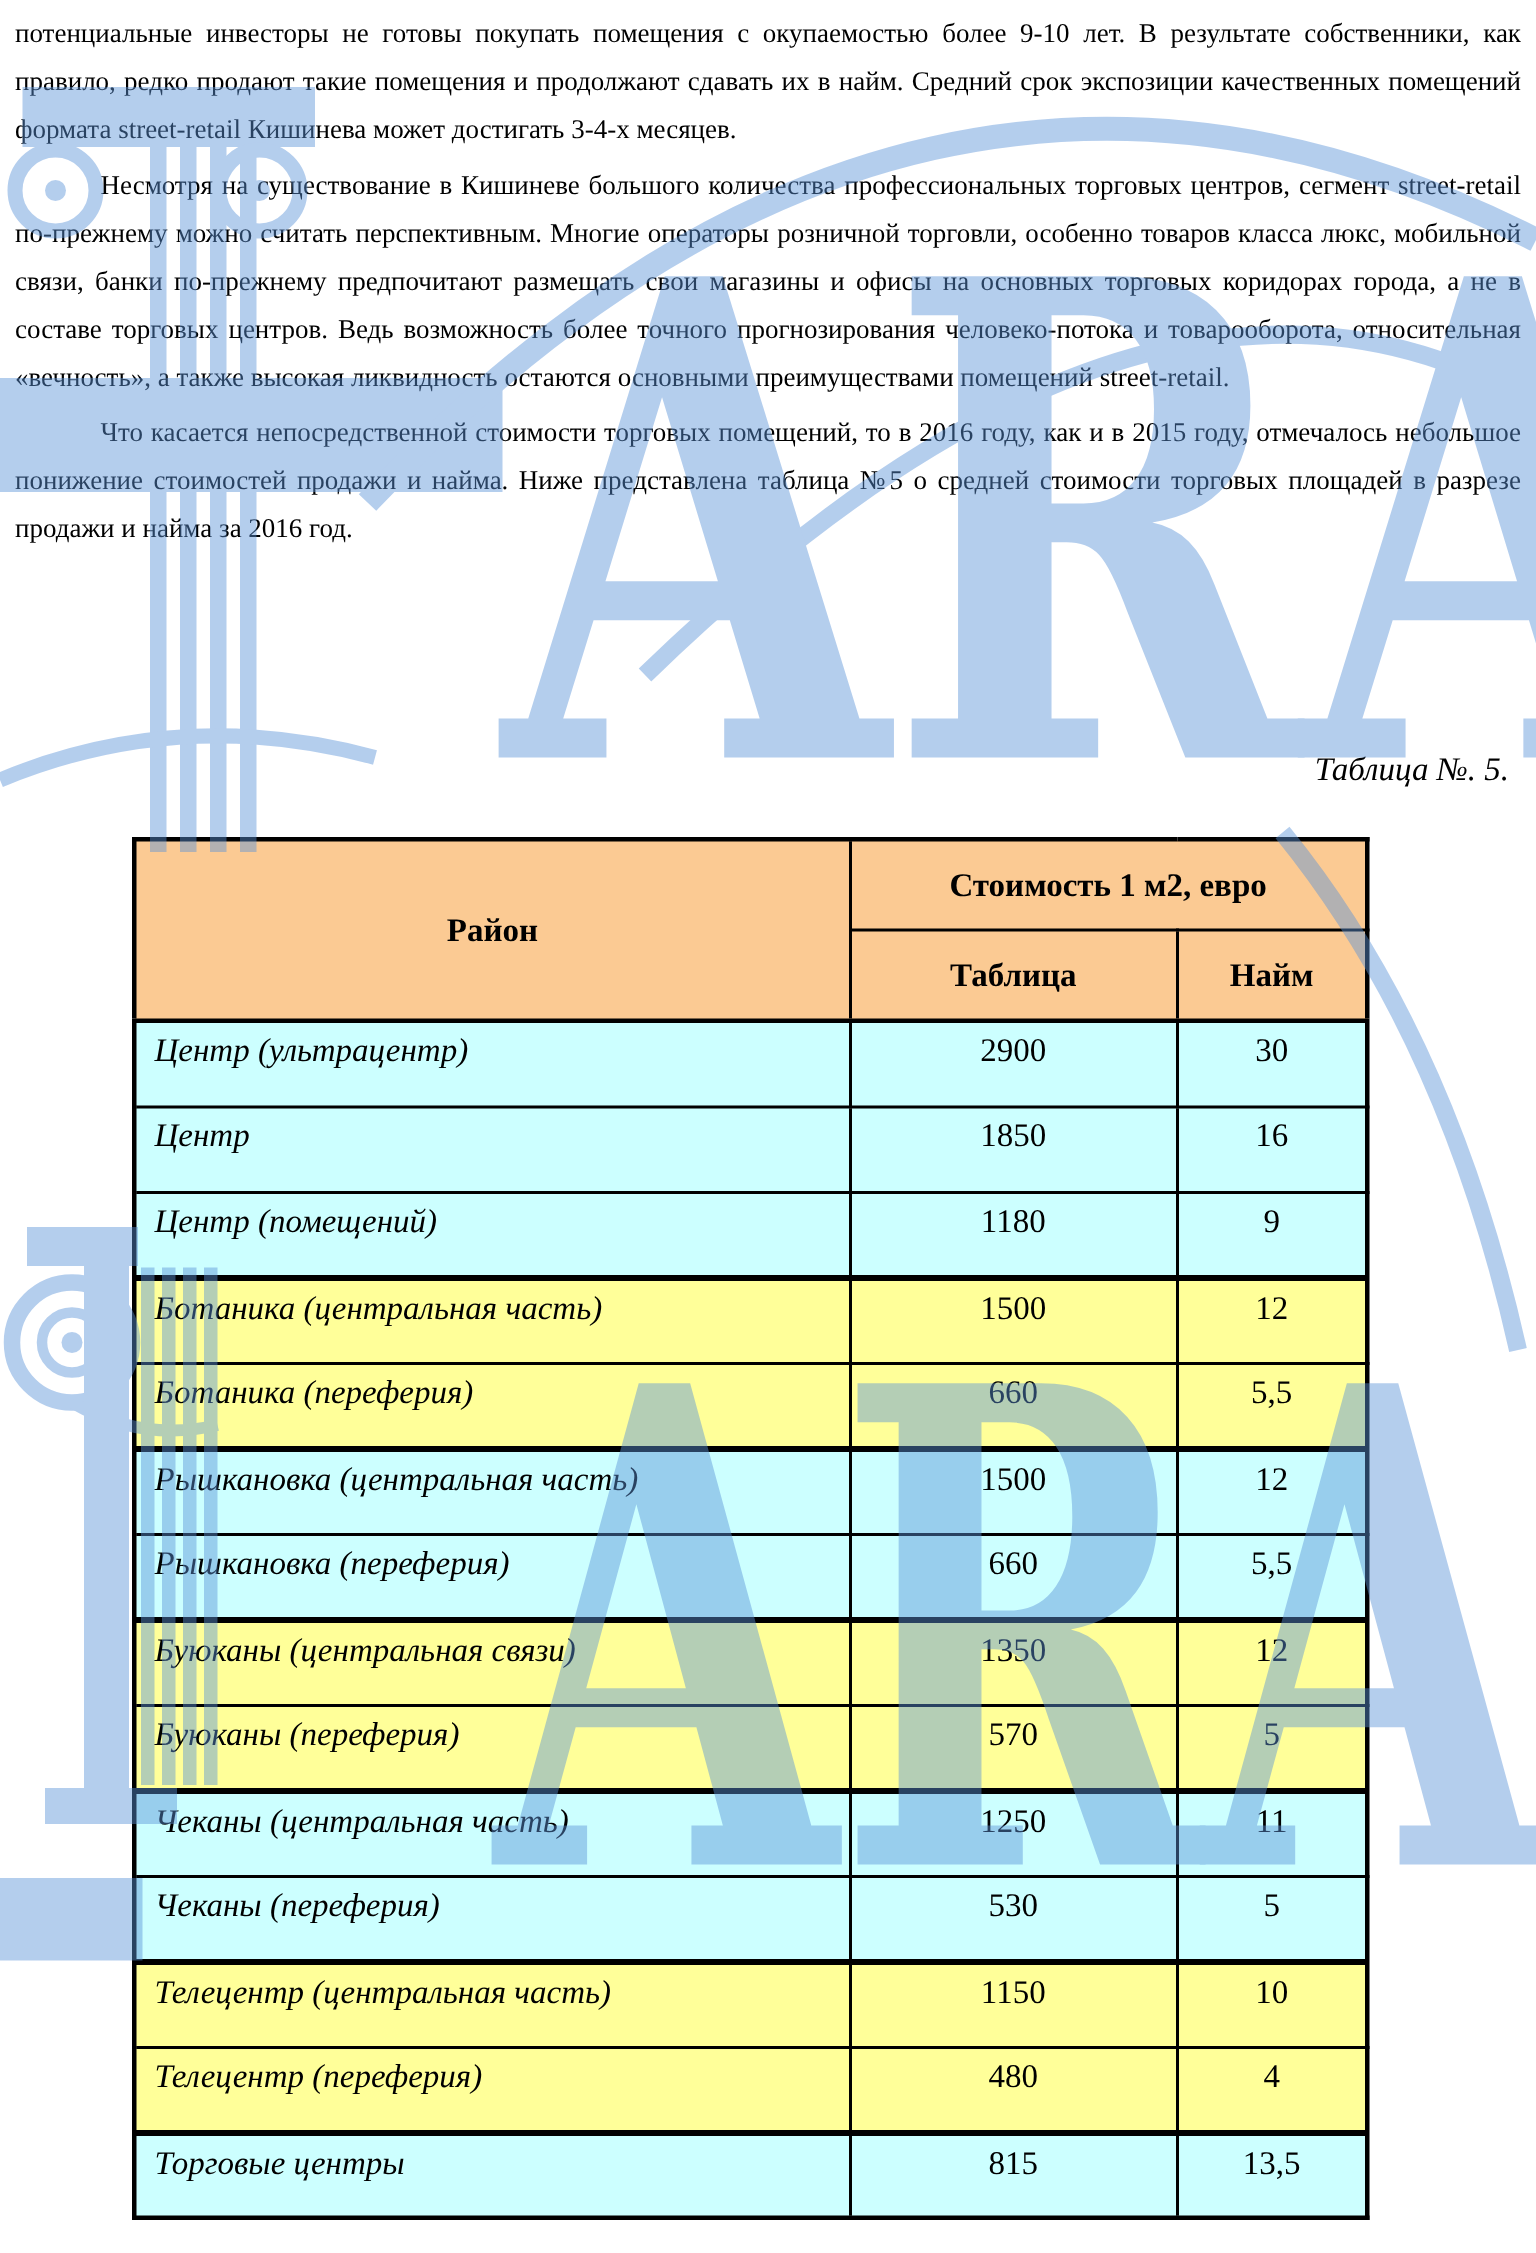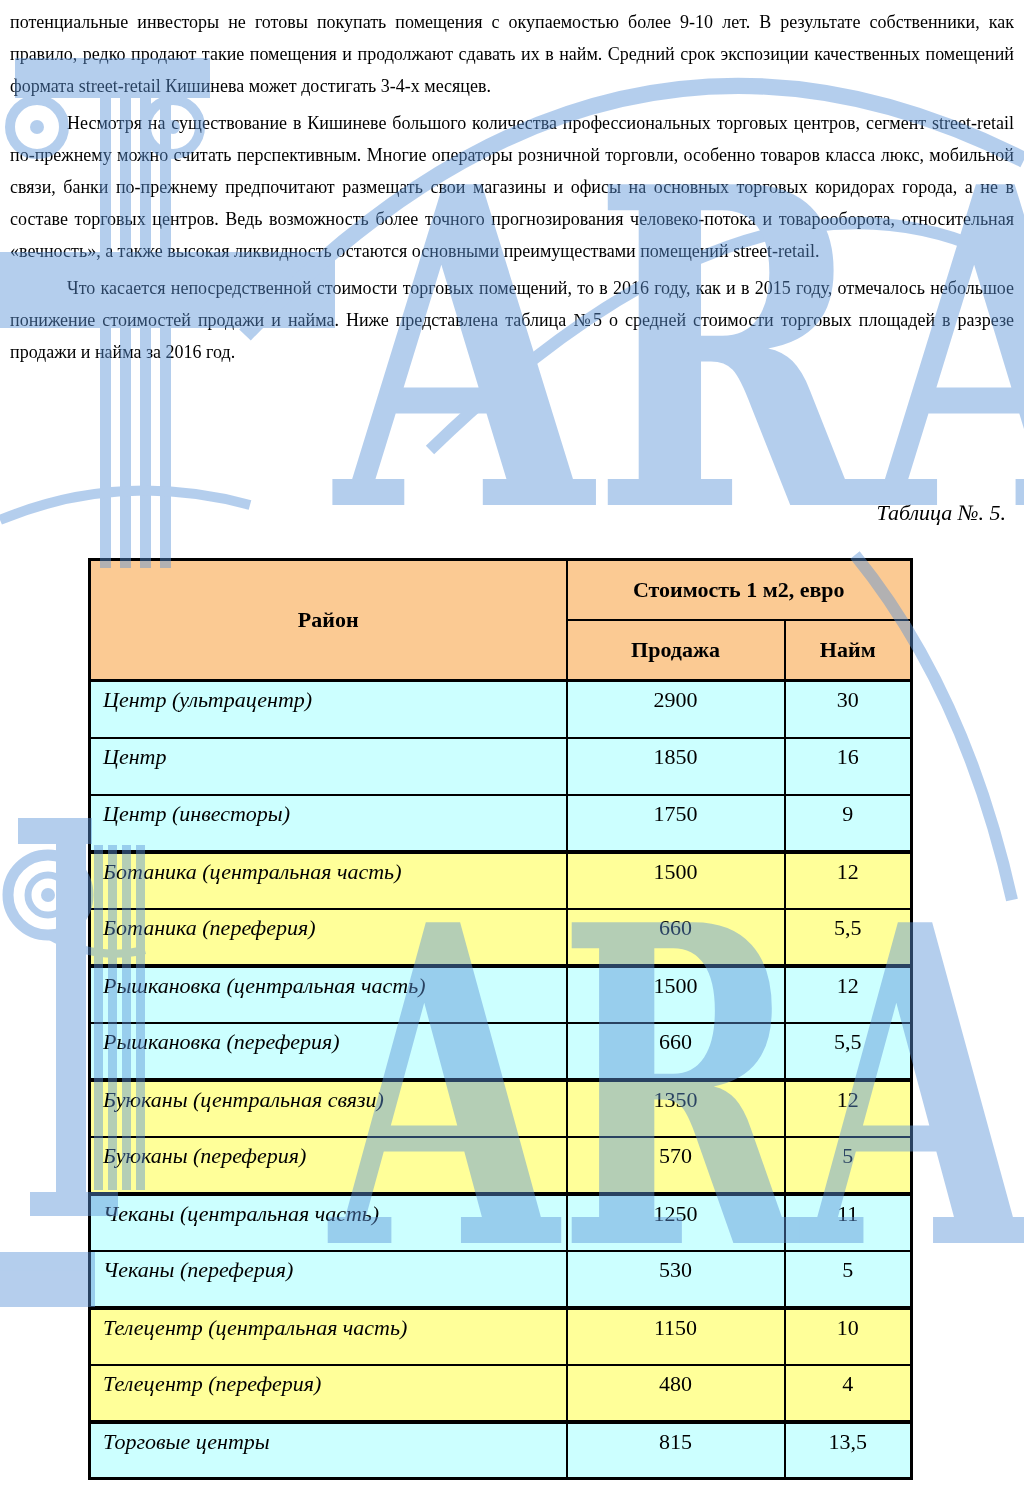--- a/index.html
+++ b/index.html
@@ -88,38 +88,38 @@
       <col style="width:477px">
       <col style="width:218px">
       <col style="width:127px">
     </colgroup>
     <thead>
       <tr class="h1">
         <th rowspan="2">Район</th>
         <th colspan="2">Стоимость 1 м2, евро</th>
       </tr>
       <tr class="h2">
-        <th>Продажа</th>
+        <th>Таблица</th>
         <th>Найм</th>
       </tr>
     </thead>
     <tbody>
         <tr class="row-cyan">
       <td class="district">Центр (ультрацентр)</td>
       <td class="num">2900</td>
       <td class="num">30</td>
     </tr>
         <tr class="row-cyan">
       <td class="district">Центр</td>
       <td class="num">1850</td>
       <td class="num">16</td>
     </tr>
         <tr class="row-cyan">
-      <td class="district">Центр (инвесторы)</td>
-      <td class="num">1750</td>
+      <td class="district">Центр (помещений)</td>
+      <td class="num">1180</td>
       <td class="num">9</td>
     </tr>
         <tr class="row-yellow group-start">
       <td class="district">Ботаника (центральная часть)</td>
       <td class="num">1500</td>
       <td class="num">12</td>
     </tr>
         <tr class="row-yellow">
       <td class="district">Ботаника (переферия)</td>
       <td class="num">660</td>

